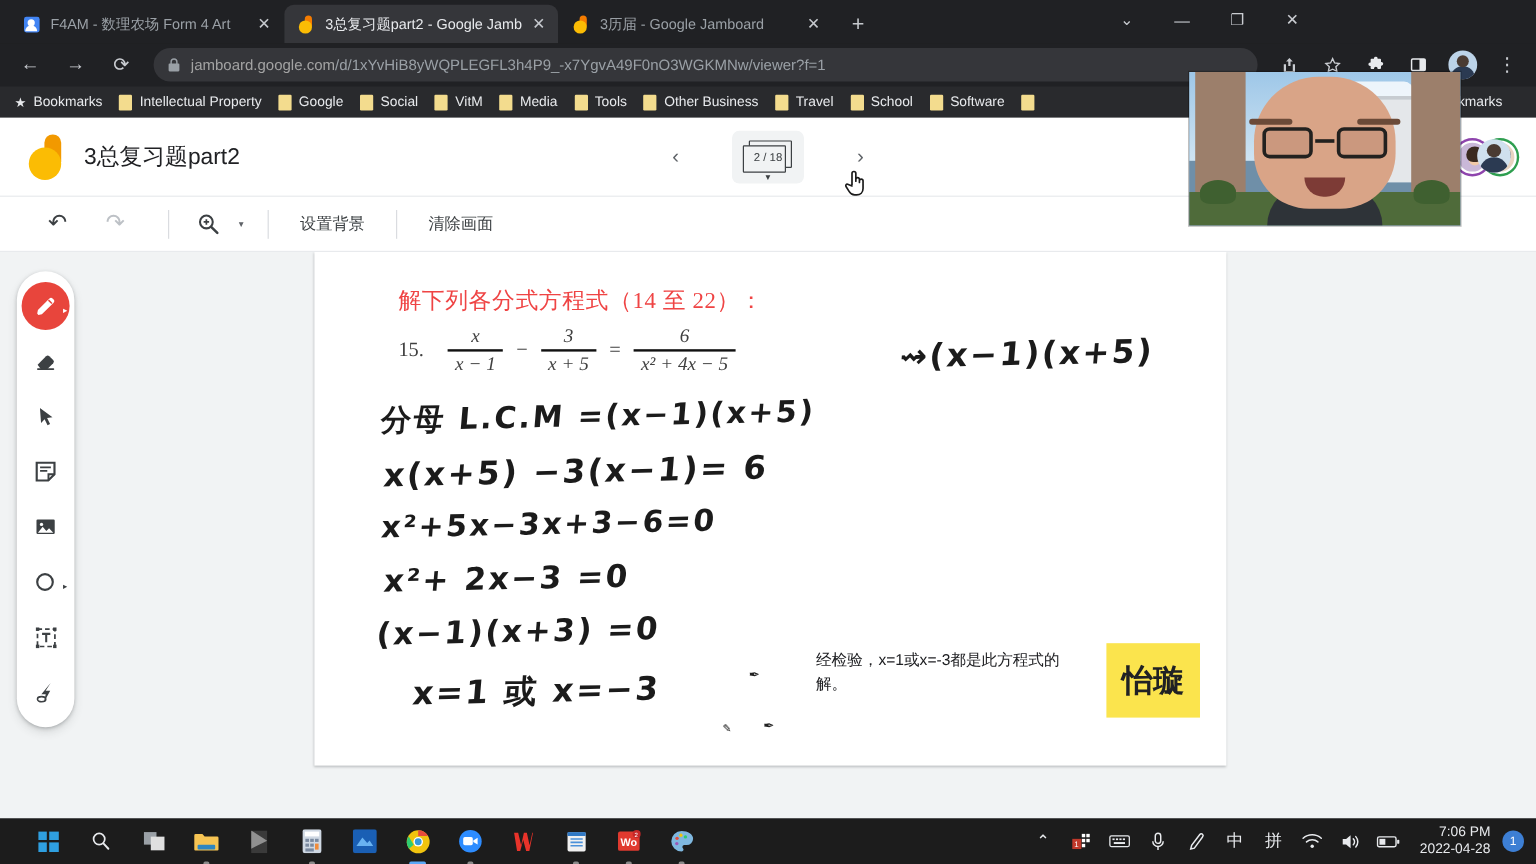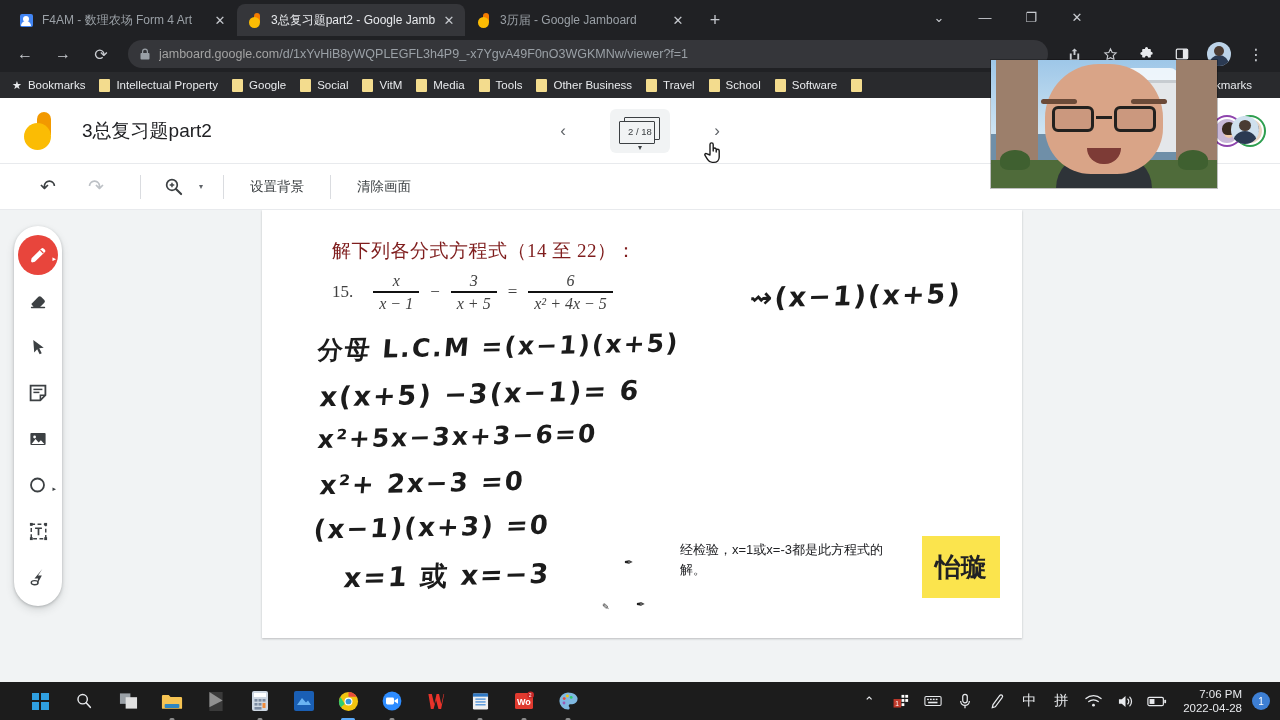--- a/index.html
+++ b/index.html
@@ -137,21 +137,21 @@
   .jb-logo { position: relative; width: 34px; height: 38px; margin-left: 8px; }
   .jb-logo .stem {
     position: absolute; left: 13px; top: 0; width: 14px; height: 23px;
     background: #f29900; border-radius: 7px 7px 0 0;
   }
   .jb-logo .ball {
     position: absolute; left: 0; bottom: 0; width: 27px; height: 27px;
     background: #fbbc04; border-radius: 50%;
   }
   .jb-title {
-    margin-left: 24px; font-size: 19px; color: #202124; white-space: nowrap;
+    margin-left: 12px; font-size: 19px; color: #202124; white-space: nowrap;
   }
   .pagenav {
     position: absolute; left: 0; right: 0; top: 0; height: 66px;
     display: flex; align-items: center; justify-content: center;
     pointer-events: none;
   }
   .pagenav > * { pointer-events: auto; }
   .arrowbtn {
     width: 34px; height: 34px; border-radius: 50%;
     display: flex; align-items: center; justify-content: center;
@@ -243,21 +243,21 @@
   }
   .tool.active .mini-caret { color: #fff; }
 
   .board {
     position: absolute; left: 262px; top: 0px; width: 760px; height: 428px;
     background: #fff; box-shadow: 0 1px 2px rgba(60,64,67,.3);
   }
   .q-title {
     position: absolute; left: 70px; top: 28px;
     font-family: "Liberation Serif", "DejaVu Serif", serif;
-    font-size: 19px; color: #7f1d1d; letter-spacing: .5px;
+    font-size: 19px; color: #ef4444; letter-spacing: .5px;
   }
   .q-eq {
     position: absolute; left: 70px; top: 62px;
     display: flex; align-items: center;
     font-family: "Liberation Serif", "DejaVu Serif", serif; color: #404040;
   }
   .q-eq .num { font-size: 17px; margin-right: 14px; }
   .frac {
     display: inline-flex; flex-direction: column; align-items: center;
     margin: 0 6px; font-style: italic; font-size: 16px;

